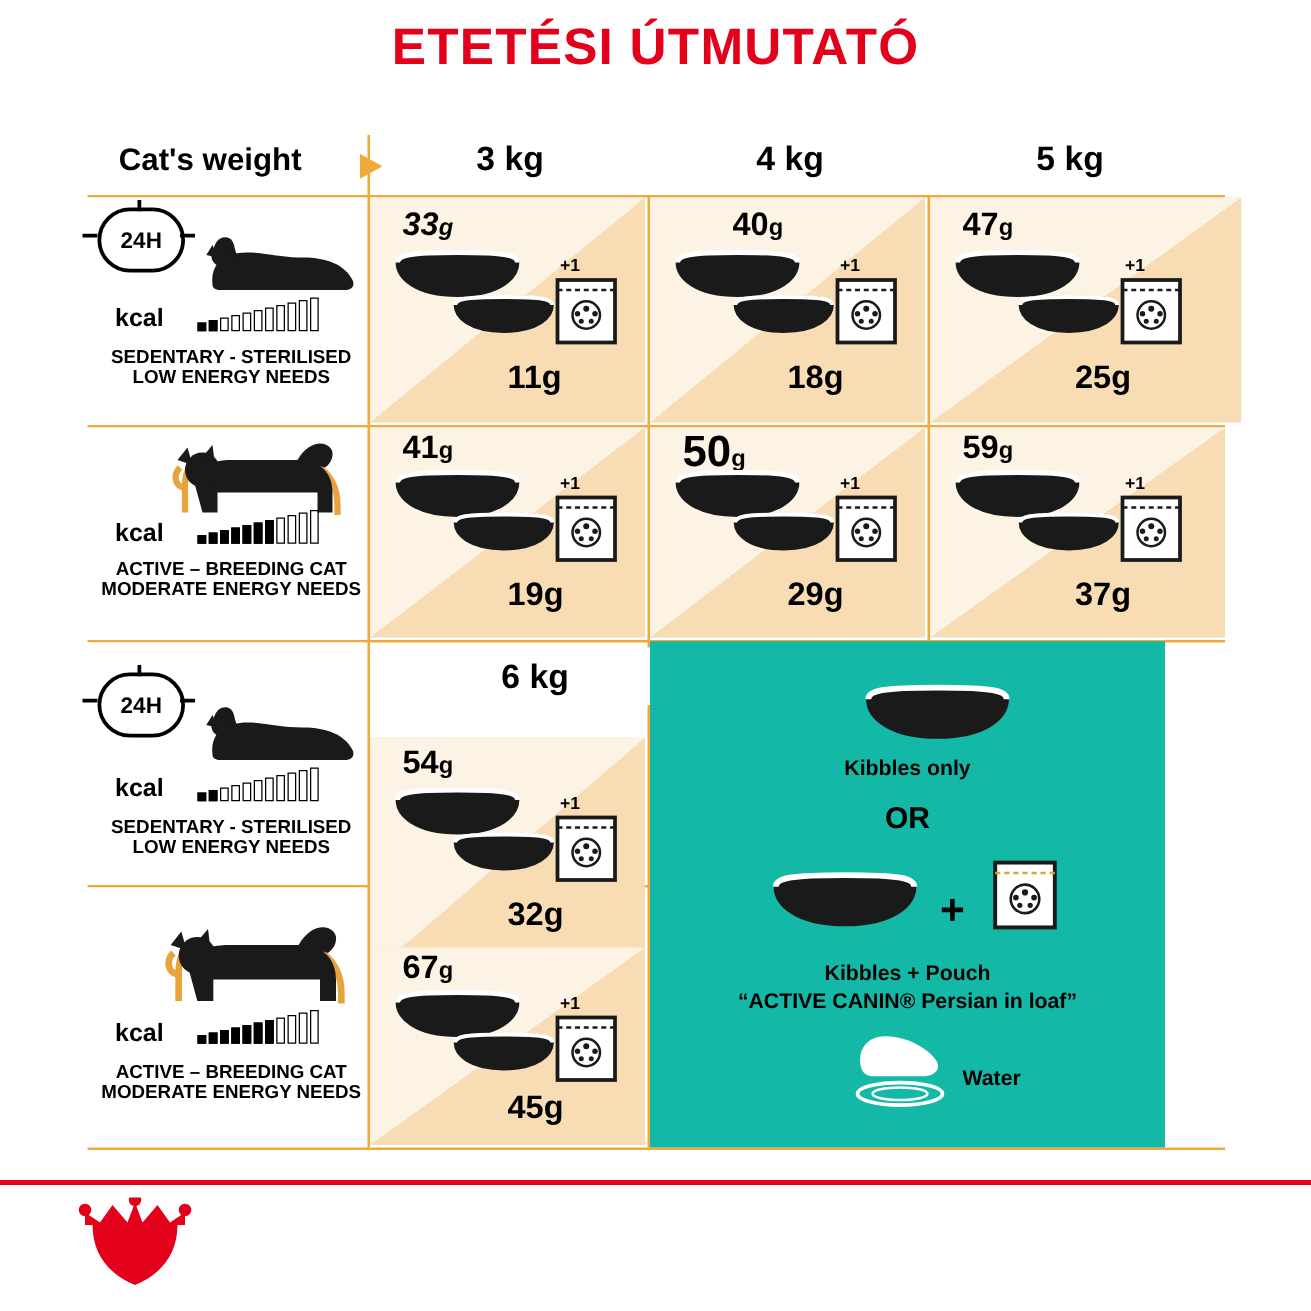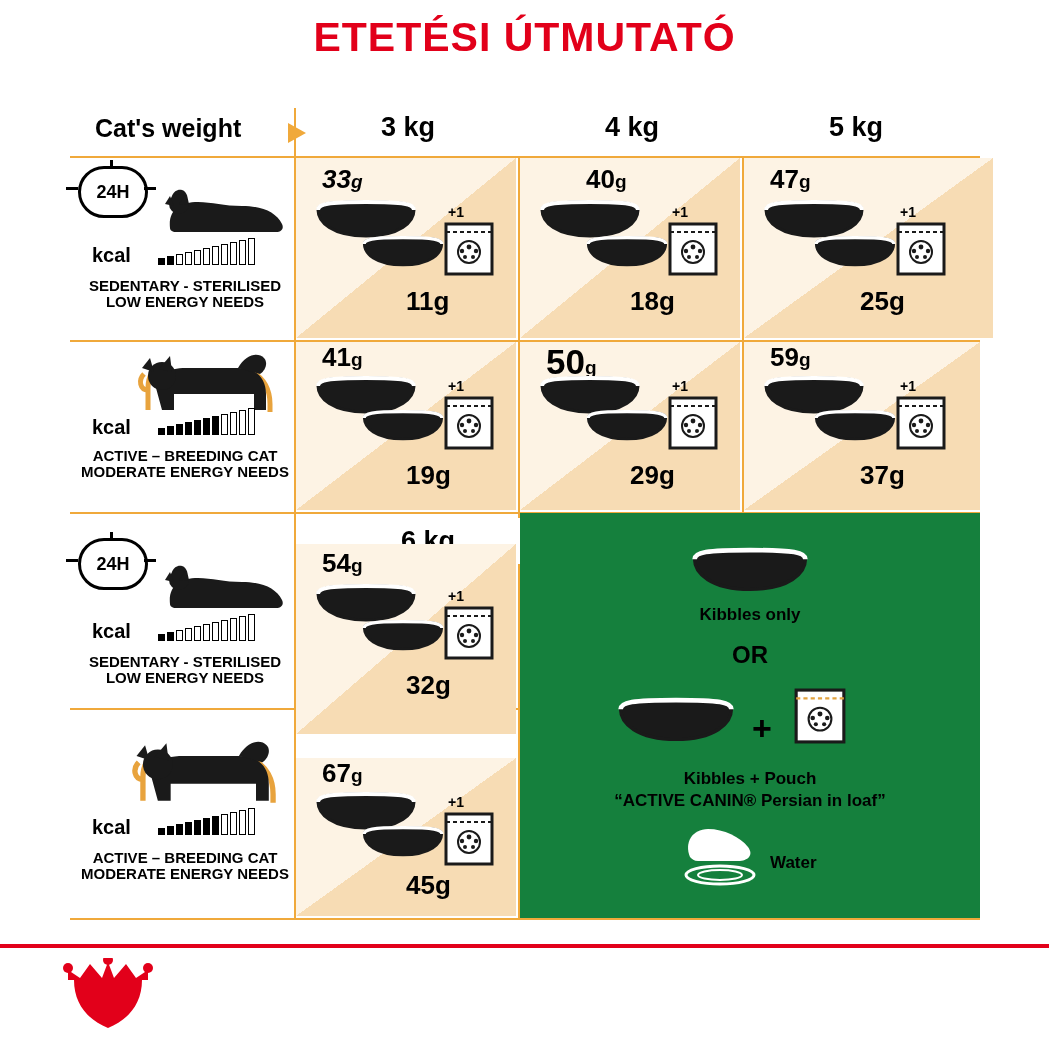--- a/index.html
+++ b/index.html
@@ -73,21 +73,21 @@
     content:"";position:absolute;top:-9px;left:29px;width:3px;height:9px;background:#000;
   }
   .clockdashL,.clockdashR{position:absolute;height:3px;width:12px;background:#000;top:21px;}
   .kcal{position:absolute;font-size:20px;font-weight:bold;}
   .bars{position:absolute;display:flex;align-items:flex-end;}
   .bars i{display:block;width:7px;margin-right:2px;border:1.5px solid #000;box-sizing:border-box;}
   .desc{position:absolute;font-size:15px;font-weight:bold;text-align:center;line-height:16px;width:230px;left:0;}
 
   
   .legend{
-    position:absolute;left:450px;top:405px;width:460px;height:405px;background:#15803d;
+    position:absolute;left:450px;top:405px;width:412px;height:405px;background:#14b8a6;
     color:#000;
   }
   .legend .lg-txt{position:absolute;width:100%;text-align:center;font-weight:bold;}
   .lg-kibbles{top:92px;font-size:17px;}
   .lg-or{top:128px;font-size:24px;}
   .lg-kp1{top:256px;font-size:17px;}
   .lg-kp2{top:278px;font-size:17px;}
   .lg-plus{position:absolute;left:232px;top:196px;font-size:34px;font-weight:bold;}
   .lg-water{position:absolute;left:250px;top:340px;font-size:17px;font-weight:bold;}
 
@@ -363,21 +363,21 @@
         <i style="height:19px"></i>
         <i style="height:21px"></i>
         <i style="height:23px"></i>
         <i style="height:25px"></i>
         <i style="height:27px"></i>
     </div>
     <div class="desc" style="top:140px;">SEDENTARY - STERILISED</div>
     <div class="desc" style="top:156px;">LOW ENERGY NEEDS</div>
   </div>
 
-  <div class="cell" style="left:226px;top:436px;width:220px;height:190px;">
+  <div class="cell" style="left:226px;top:482px;width:220px;height:190px;">
     <div class="tri"></div>
     <div class="topg" style="left:26px;top:4px;"><span style="font-size:26px">54</span><span>g</span></div>
     <svg width="104" height="42" viewBox="0 0 104 42" style="position:absolute;left:18px;top:40px;">
       <path d="M4 10 C4 4 14 2 52 2 C90 2 100 4 100 10 C100 22 86 36 52 36 C18 36 4 22 4 10 Z" fill="#1a1a1a" stroke="#1a1a1a" stroke-width="3"></path>
       <path d="M4 10 C4 4 14 2 52 2 C90 2 100 4 100 10" fill="none" stroke="#fff" stroke-width="4"></path>
     </svg>
     <div class="plus1" style="left:152px;top:44px;">+1</div>
     <svg width="54" height="58" viewBox="0 0 54 58" style="position:absolute;left:146px;top:60px;">
       <rect x="4" y="4" width="46" height="50" fill="#fff" stroke="#1a1a1a" stroke-width="3"></rect>
       <line x1="4" y1="12" x2="50" y2="12" stroke="#1a1a1a" stroke-width="2" stroke-dasharray="4 3"></line>

